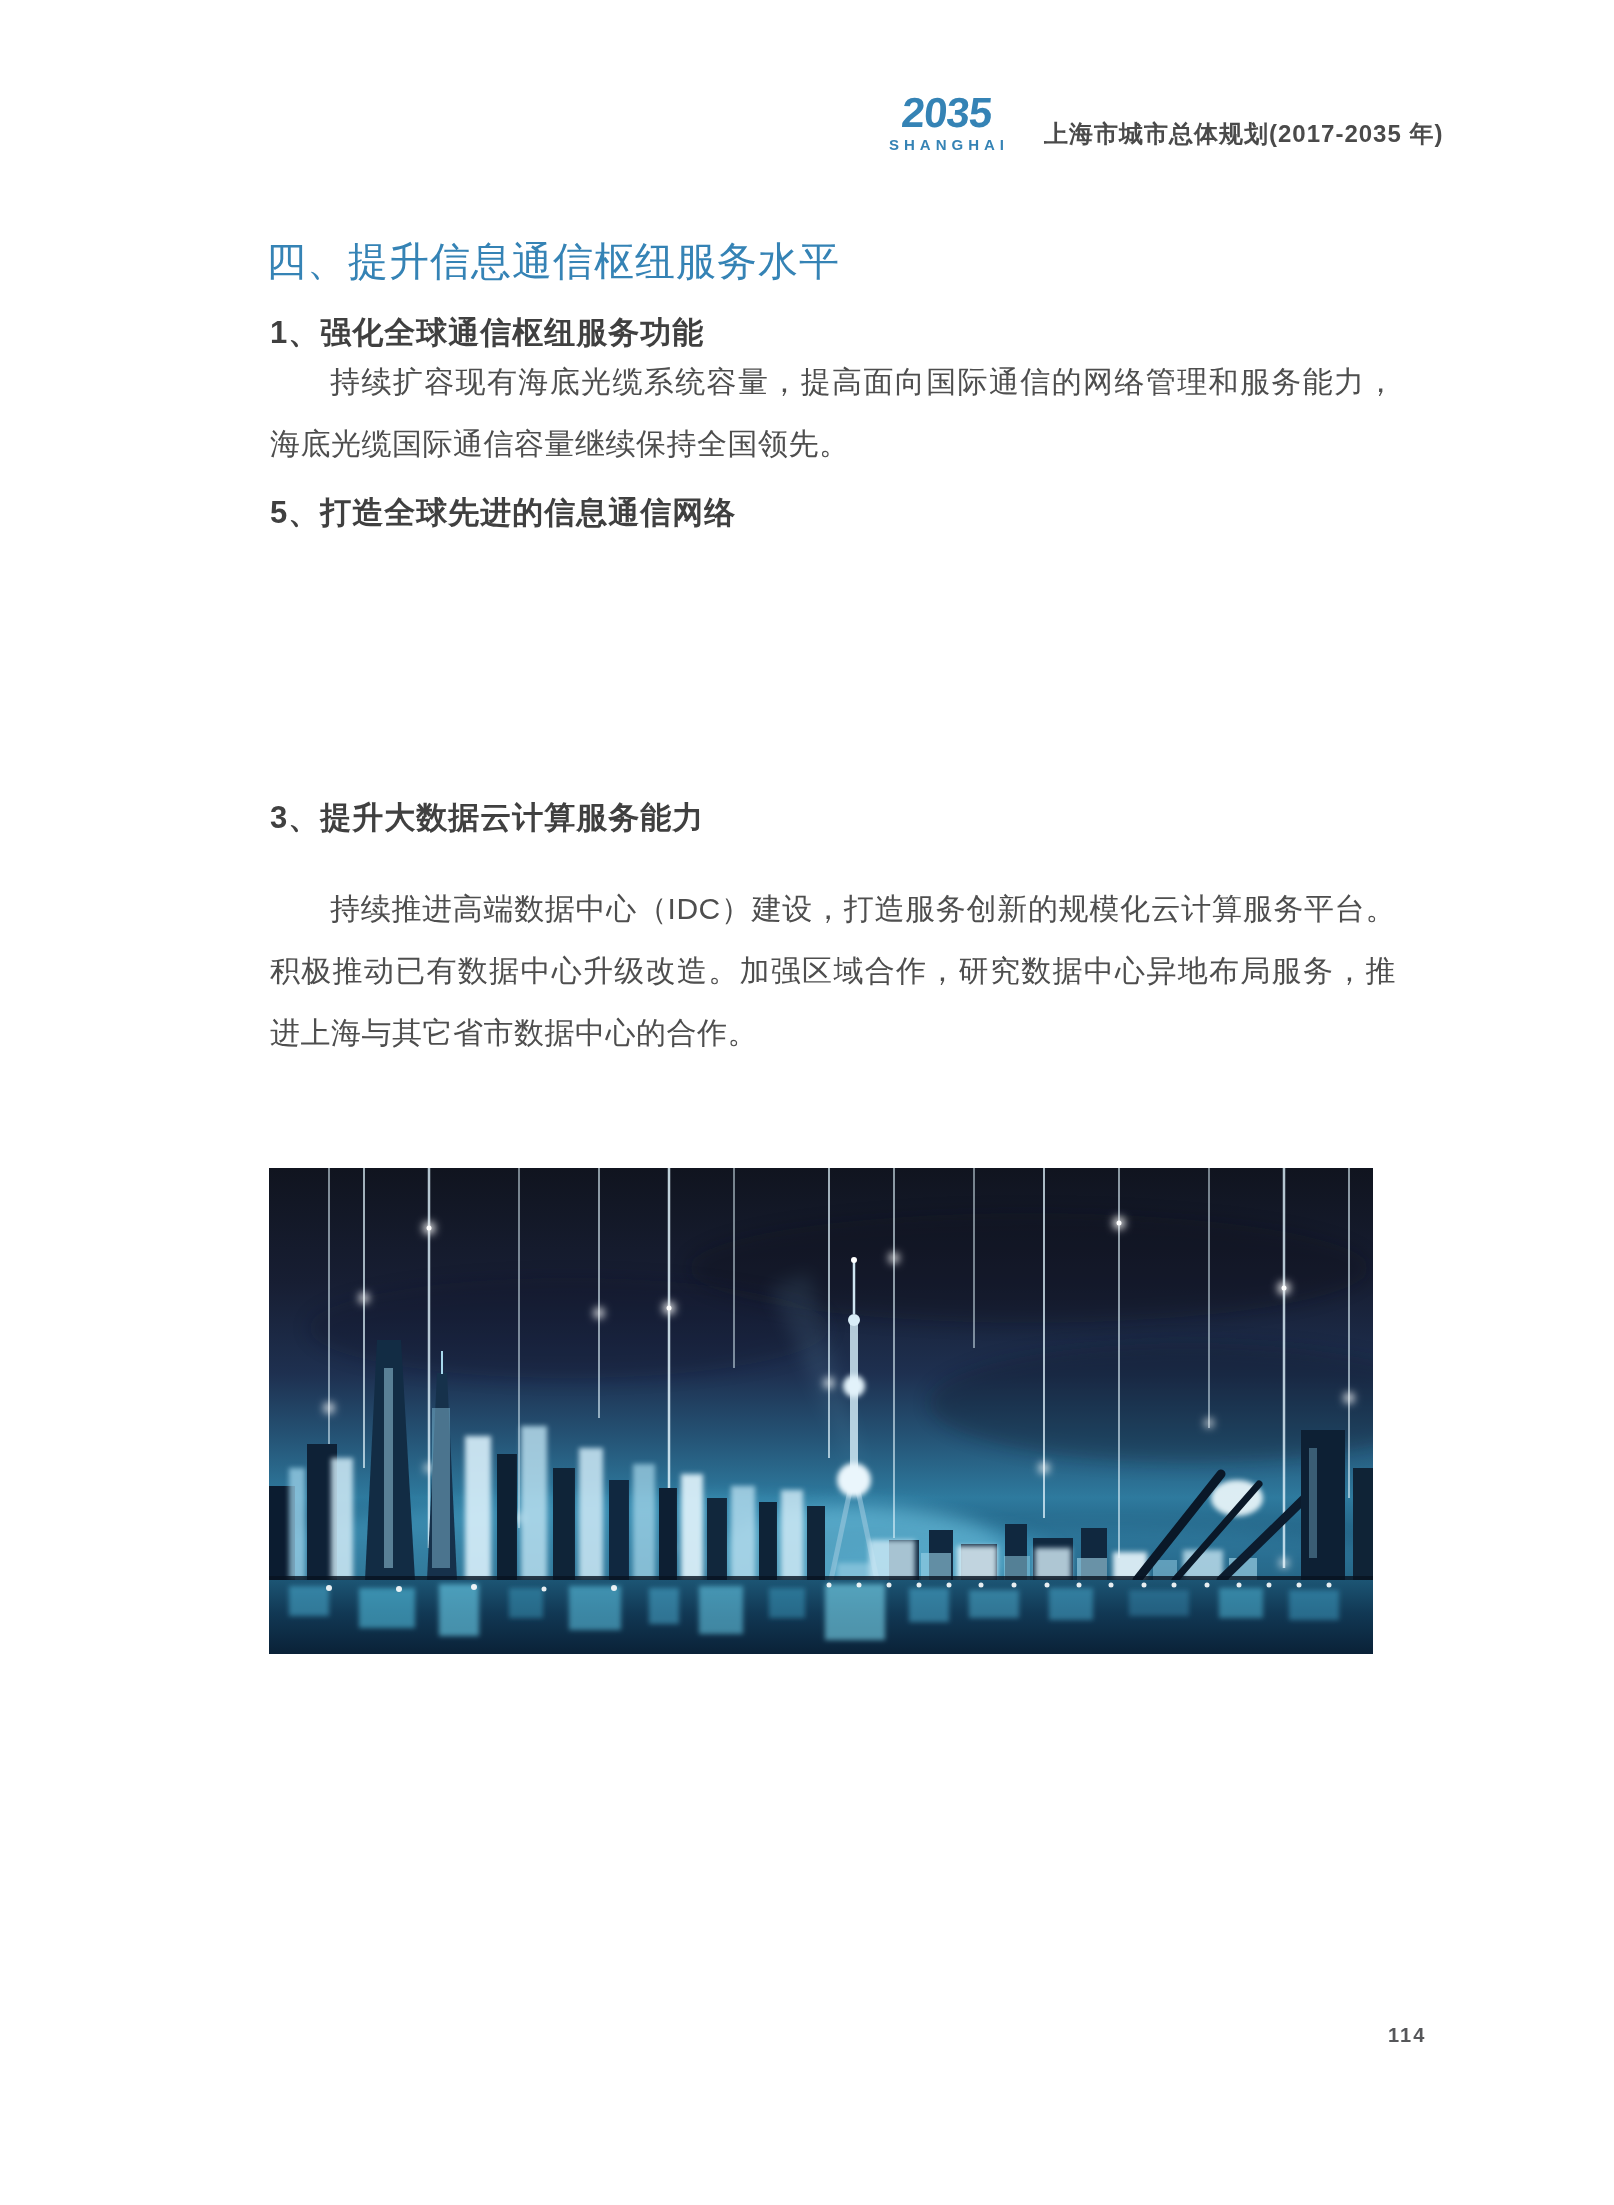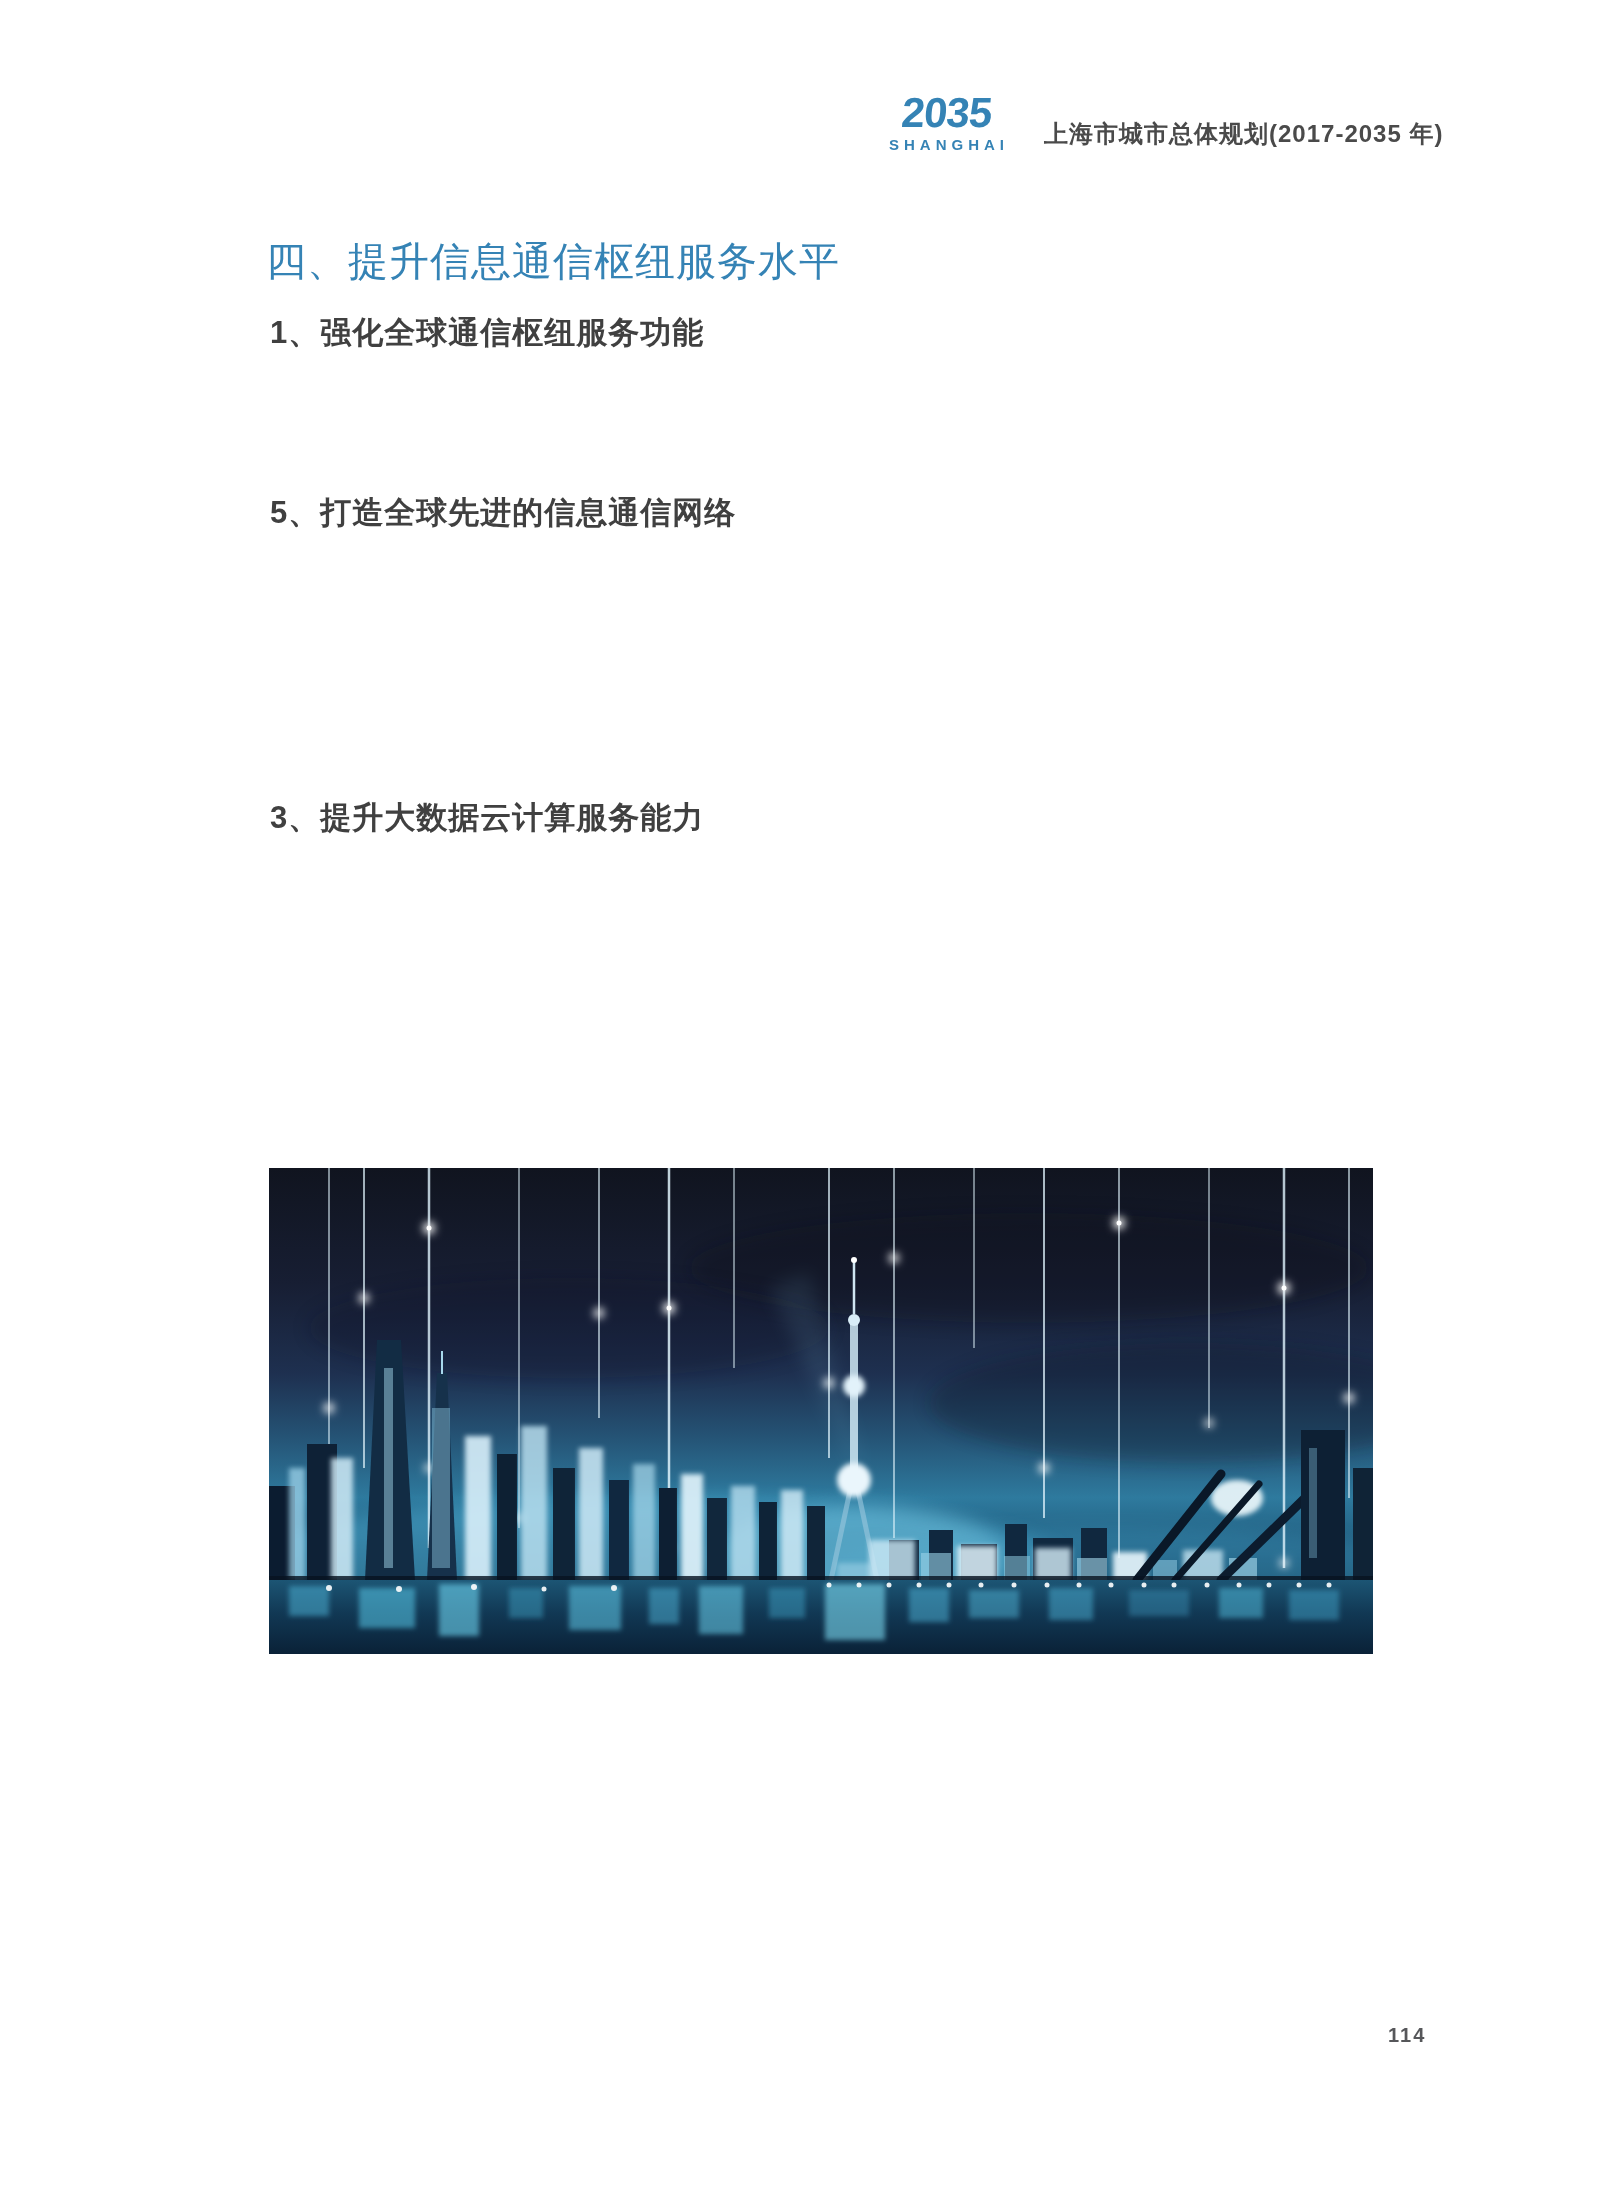--- a/index.html
+++ b/index.html
@@ -74,24 +74,26 @@
 
   <div class="logo">
     <div class="logo-main">2035</div>
     <div class="logo-sub">SHANGHAI</div>
   </div>
   <div class="doc-title">上海市城市总体规划(2017-2035 年)</div>
 
   <h1 class="section-title">四、提升信息通信枢纽服务水平</h1>
 
   <h2 class="sub-heading h1">1、强化全球通信枢纽服务功能</h2>
+  <p class="body-para p1">持续扩容现有海底光缆系统容量，提高面向国际通信的网络管理和服务能力，海底光缆国际通信容量继续保持全国领先。</p>
 
   <h2 class="sub-heading h2">5、打造全球先进的信息通信网络</h2>
 
   <h2 class="sub-heading h3">3、提升大数据云计算服务能力</h2>
+  <p class="body-para p3">持续推进高端数据中心（IDC）建设，打造服务创新的规模化云计算服务平台。积极推动已有数据中心升级改造。加强区域合作，研究数据中心异地布局服务，推进上海与其它省市数据中心的合作。</p>
 
   <figure class="photo">
     <svg viewBox="0 0 1104 486" preserveAspectRatio="none" aria-hidden="true">
       <defs>
         <linearGradient id="sky" x1="0" y1="0" x2="0" y2="1">
           <stop offset="0" stop-color="#10141f"></stop>
           <stop offset="0.28" stop-color="#171e33"></stop>
           <stop offset="0.5" stop-color="#1e3050"></stop>
           <stop offset="0.66" stop-color="#255577"></stop>
           <stop offset="0.8" stop-color="#2e7a9e"></stop>

